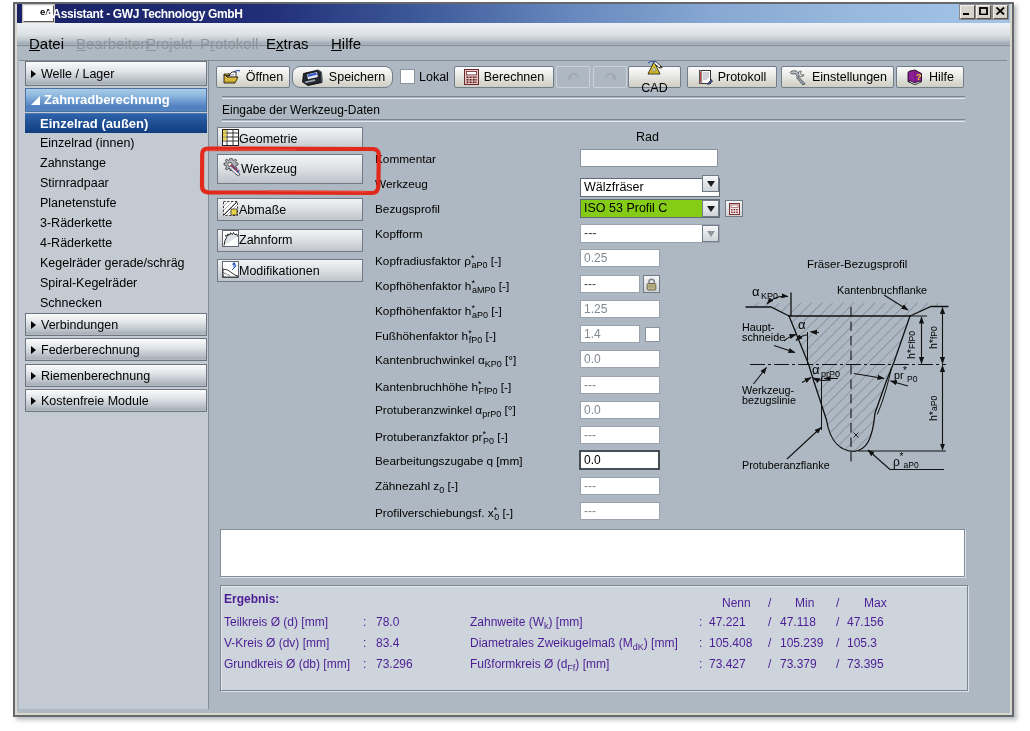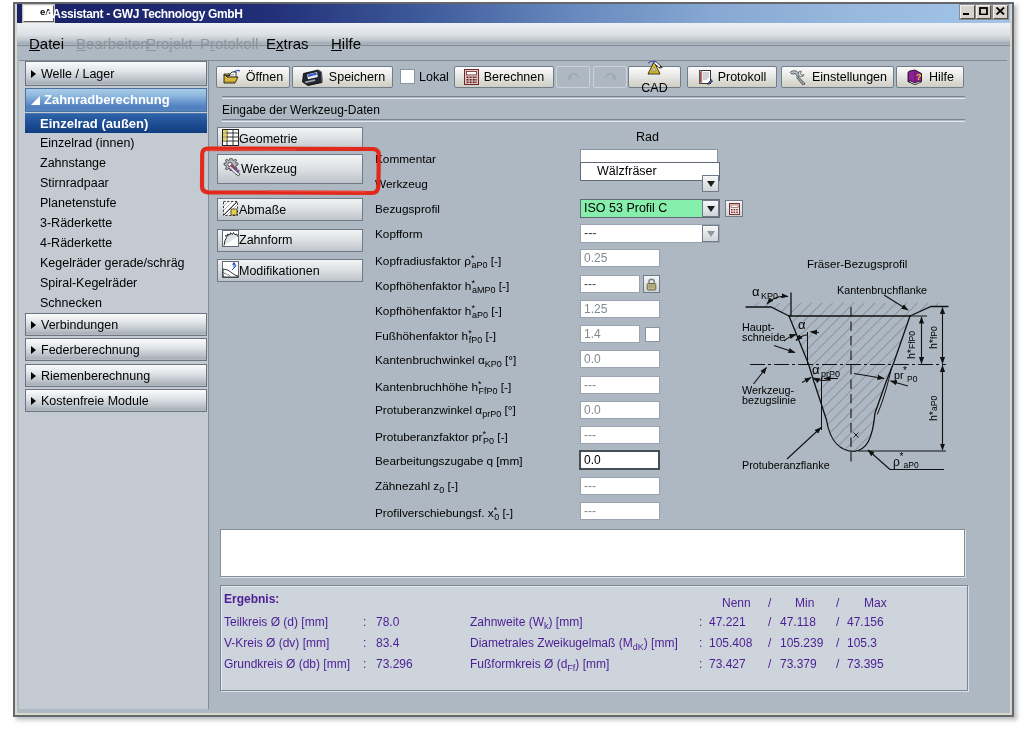--- a/index.html
+++ b/index.html
@@ -106,21 +106,21 @@
 <svg width="18" height="16" viewBox="0 0 18 16">
       <path d="M10,4 Q14,0 17,2" fill="none" stroke="#3a56b0" stroke-width="1.2"></path>
       <path d="M9,3 h4 l0,9 h-8 l0-7 h2 z" fill="#fff" stroke="#000" stroke-width="0.8"></path>
       <path d="M6,5.5 h5 M6,7 h5 M6,8.5 h5" stroke="#889" stroke-width="0.7"></path>
       <path d="M1,5 h5 l1,1.5 h-6 z" fill="#e8c84a" stroke="#000" stroke-width="0.7"></path>
       <path d="M1,6 L1,14 L12,14 L15,8 L4,8 L2.5,6 Z" fill="#d8b93c" stroke="#000" stroke-width="0.8"></path>
       <path d="M2,13 L12.5,13 L14.8,8.6" stroke="#8a7420" stroke-width="1" fill="none"></path>
     </svg>
 <span>Öffnen</span>
   </div>
-<div class="abs tbtn" style="left:292px;width:101px;">
+<div class="abs tbtn" style="left:292px;width:101px;border-radius:8px;">
 <svg width="24" height="17" viewBox="0 0 24 17">
       <path d="M3.5,4.5 L18,1 L21.5,3 L22,13.5 L8,16.5 L2.5,13 Z" fill="#22262e" stroke="#000" stroke-width="0.8"></path>
       <path d="M7,5.5 L17,3 L17.8,8 L8,10.3 Z" fill="#e8ecf4"></path>
       <path d="M7.6,5.8 L16.4,3.6 L16.8,5.8 L8.1,7.9 Z" fill="#3858c8"></path>
       <path d="M5,12.5 L15,10.2 L15.3,12 L5.4,14.3 Z" fill="#9aa2ae"></path>
       <path d="M18,1 L21.5,3 L22,13.5" fill="none" stroke="#6a727e" stroke-width="0.9"></path>
     </svg>
 <span>Speichern</span>
   </div>
 <div class="abs" style="left:400px;top:69px;width:13px;height:13px;background:#fff;border:1px solid #8a949e;"></div>
@@ -273,26 +273,26 @@
 <div class="abs flabel" style="top:327px;">Fußhöhenfaktor h<sup>*</sup><sub>fP0</sub> [-]</div>
 <div class="abs flabel" style="top:353px;">Kantenbruchwinkel α<sub>KP0</sub> [°]</div>
 <div class="abs flabel" style="top:378px;">Kantenbruchhöhe h<sup>*</sup><sub>FfP0</sub> [-]</div>
 <div class="abs flabel" style="top:403px;">Protuberanzwinkel α<sub>prP0</sub> [°]</div>
 <div class="abs flabel" style="top:428px;">Protuberanzfaktor pr<sup>*</sup><sub>P0</sub> [-]</div>
 <div class="abs flabel" style="top:454px;">Bearbeitungszugabe q [mm]</div>
 <div class="abs flabel" style="top:479px;">Zähnezahl z<sub>0</sub> [-]</div>
 <div class="abs flabel" style="top:504px;">Profilverschiebungsf. x<sup>*</sup><sub>0</sub> [-]</div>
 <div class="abs inp" style="left:580px;top:149px;width:138px;border-color:#8a949e;"></div>
 
-<div class="abs" style="left:580px;top:162px;width:140px;height:19px;background:#fff;border:1px solid #5f6a75;box-sizing:border-box;font-size:12.5px;color:#000;padding:1px 0 0 16px;">Wälzfräser</div>
+<div class="abs" style="left:580px;top:178px;width:140px;height:19px;background:#fff;border:1px solid #5f6a75;box-sizing:border-box;font-size:12.5px;color:#000;padding:1px 0 0 3px;">Wälzfräser</div>
 <div class="abs ddb" style="left:702px;top:175px;">
     <span class="dar"></span>
   </div>
 
-<div class="abs" style="left:580px;top:199px;width:140px;height:19px;background:#86efac;border:1px solid #5f6a75;box-sizing:border-box;font-size:12.5px;color:#000;padding:1px 0 16px 3px;">ISO 53 Profil C</div>
+<div class="abs" style="left:580px;top:199px;width:140px;height:19px;background:#84cc16;border:1px solid #5f6a75;box-sizing:border-box;font-size:12.5px;color:#000;padding:1px 0 16px 3px;">ISO 53 Profil C</div>
 <div class="abs ddb" style="left:702px;top:200px;">
     <span class="dar"></span>
   </div>
 <div class="abs" style="left:725px;top:200px;width:18px;height:17px;border:1px solid #6f7a86;box-sizing:border-box;background:linear-gradient(#f4f5f6,#d0d5da);display:flex;align-items:center;justify-content:center;">
 <svg width="11" height="12" viewBox="0 0 11 12">
       <rect x="0.5" y="0.5" width="10" height="11" fill="#f3e6e6" stroke="#7a3030"></rect>
       <rect x="2" y="2" width="7" height="2.6" fill="#fff" stroke="#7a3030" stroke-width="0.6"></rect>
       <g fill="#7a3030">
         <rect x="2" y="6" width="1.6" height="1.4"></rect>
         <rect x="4.6" y="6" width="1.6" height="1.4"></rect>

